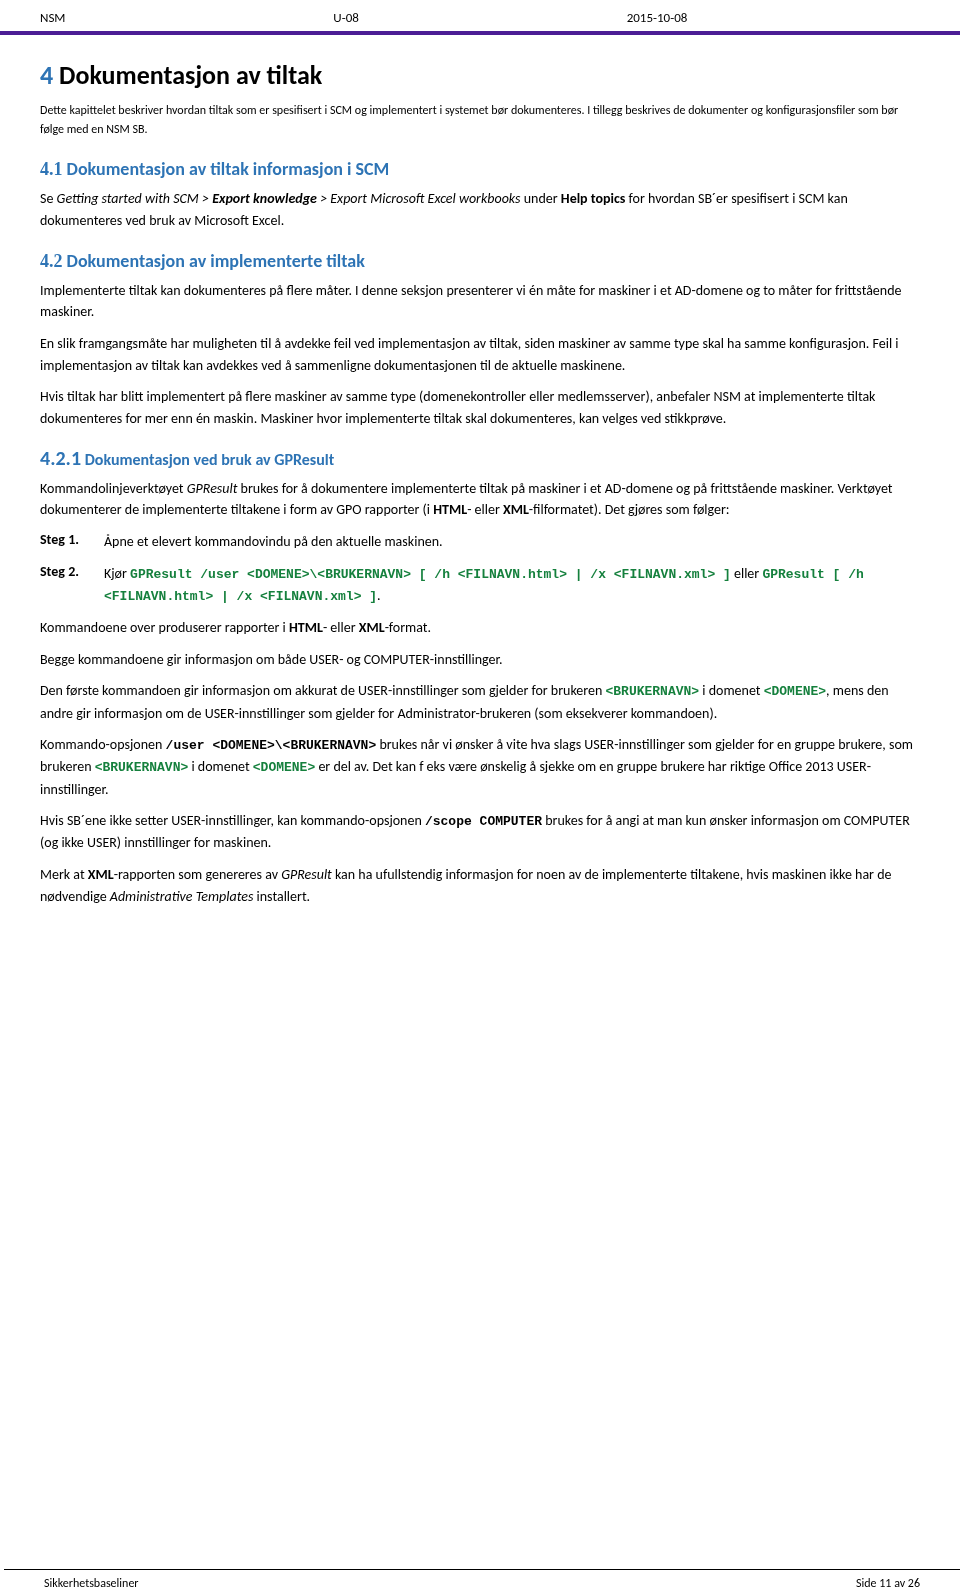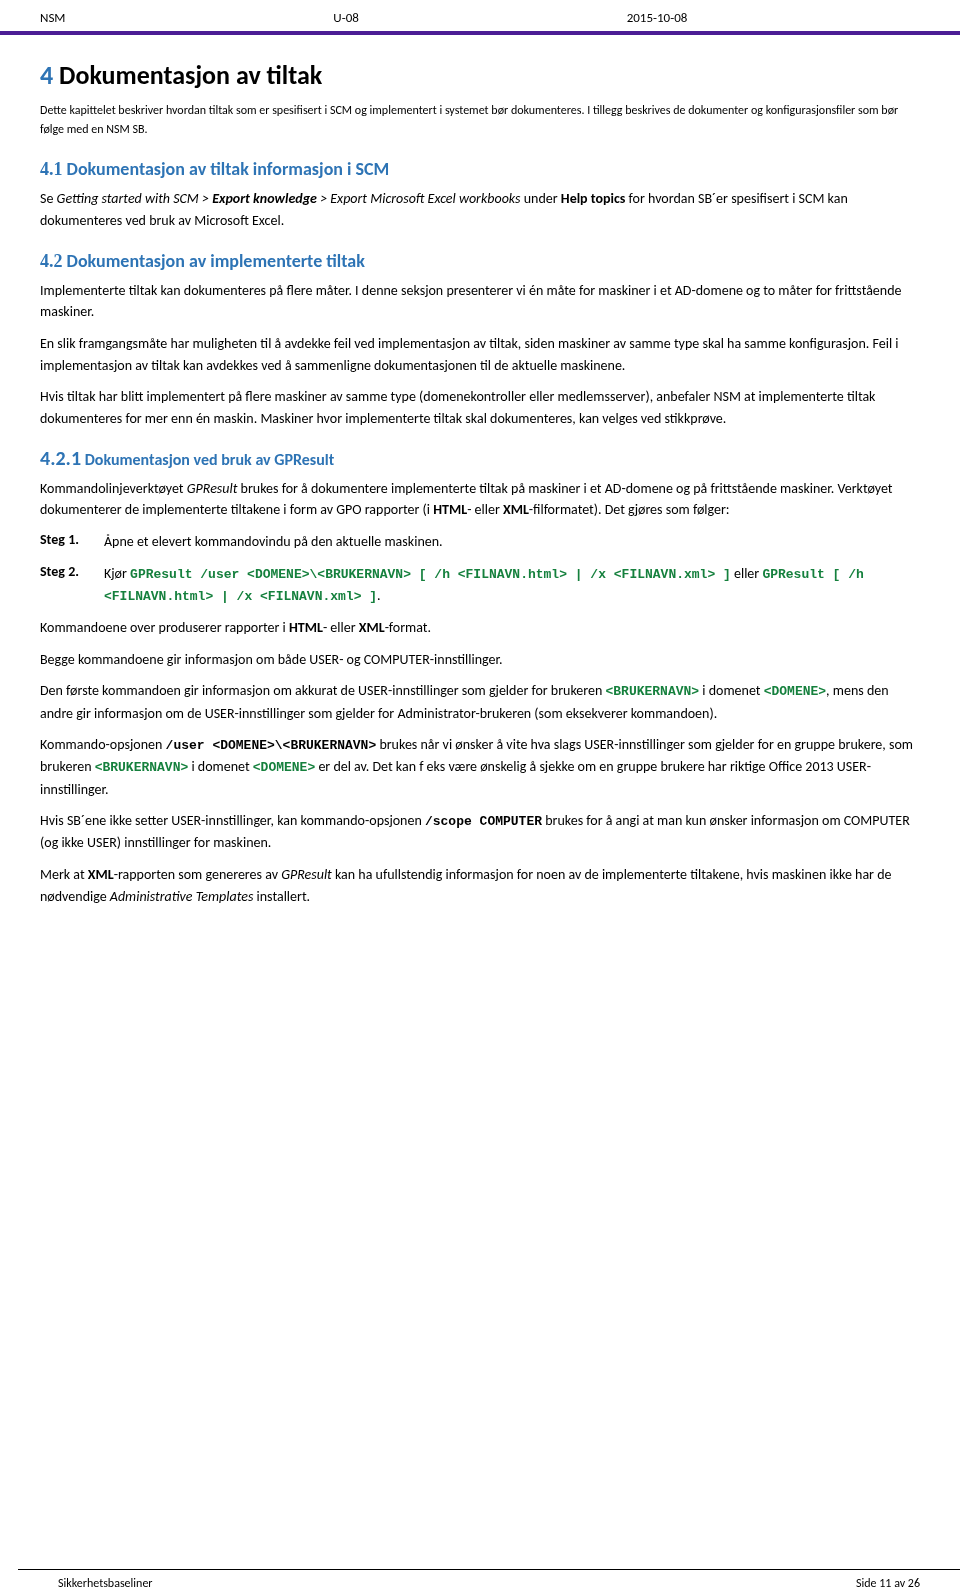--- a/index.html
+++ b/index.html
@@ -124,21 +124,21 @@
     }
     .step-content {
       flex: 1;
       line-height: 1.55;
       font-size: 14px;
     }
     
     .page-footer {
       position: absolute;
       bottom: 0;
-      left: 18px;
+      left: 4px;
       right: 0;
       display: flex;
       justify-content: space-between;
       align-items: center;
       padding: 6px 40px;
       border-top: 1px solid #000;
       font-size: 12px;
     }
     .footer-left, .footer-right {
       flex: 1;

